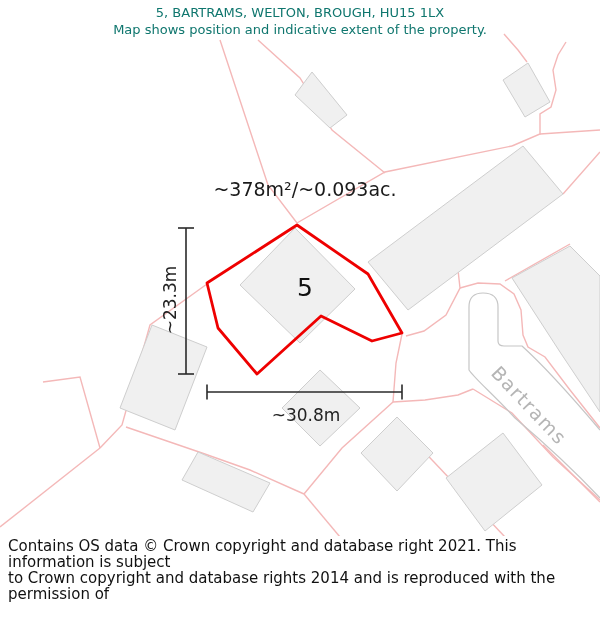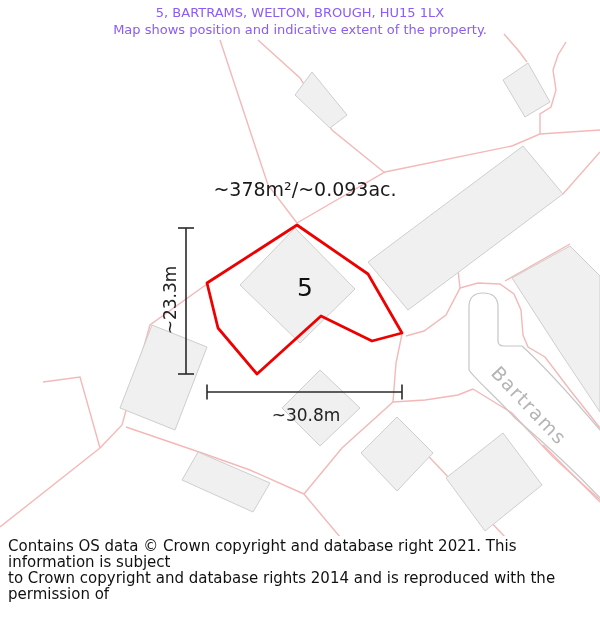--- a/index.html
+++ b/index.html
@@ -1,19 +1,19 @@
 <!DOCTYPE html>
 <html><head>
 <meta charset="utf-8">
 <style>
   html,body{margin:0;padding:0;background:#ffffff;}
   .page{position:relative;width:600px;height:625px;background:#fff;overflow:hidden;
         font-family:"DejaVu Sans","Liberation Sans",sans-serif;}
   .header{position:absolute;top:5px;left:0;width:600px;text-align:center;
-          font-size:13px;line-height:16.5px;color:#8b5cf6;z-index:3;}
+          font-size:13px;line-height:16.5px;color:#0f766e;z-index:3;}
   #map-svg{position:absolute;top:0;left:0;z-index:1;}
   .footer{position:absolute;top:536px;left:4px;width:592px;padding:3px 4px 0 4px;background:#fff;
           font-size:15px;line-height:15.9px;color:#111;z-index:4;}
   .t-area{font-size:19px;fill:#1a1a1a;}
   .t-plot{font-size:25px;fill:#111;}
   .t-meas{font-size:17px;fill:#222;}
   .t-road{font-size:19px;fill:#b5b5b5;letter-spacing:1.5px;}
   text{font-family:"DejaVu Sans","Liberation Sans",sans-serif;}
 </style>
 </head>

